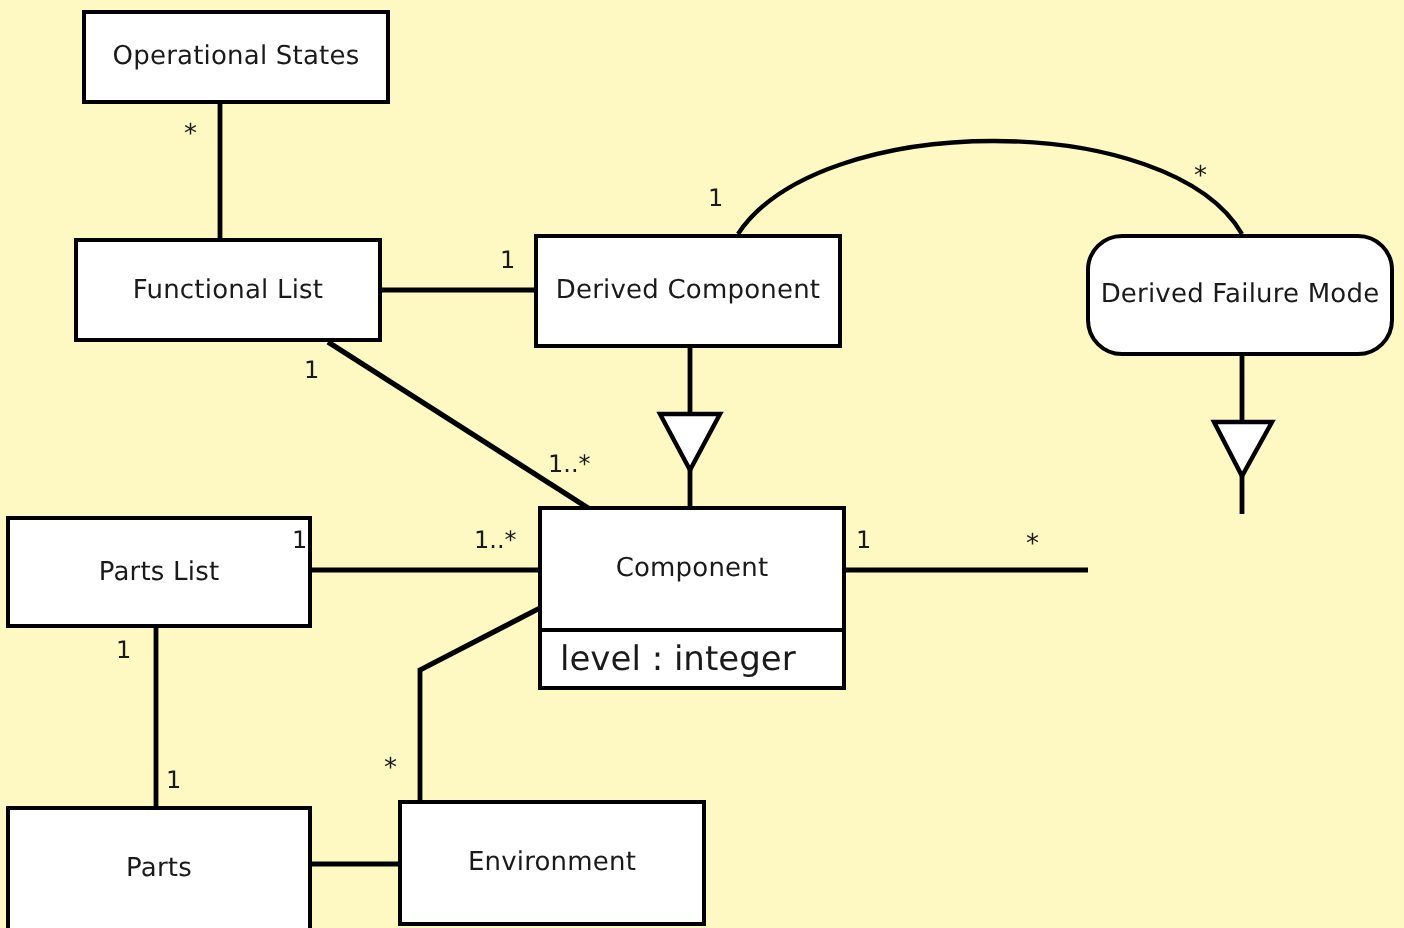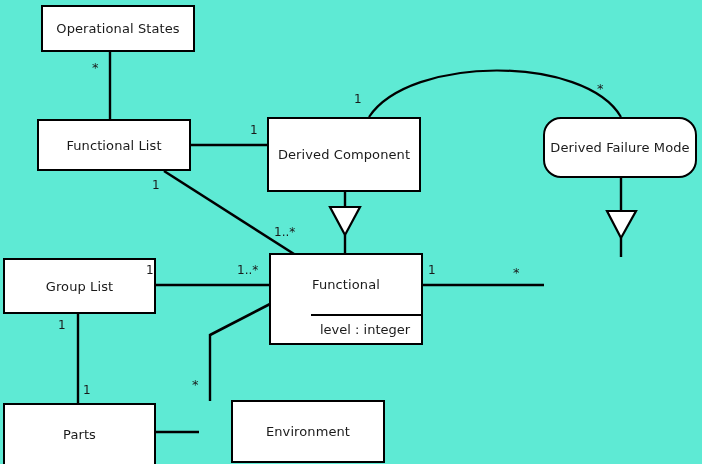--- a/index.html
+++ b/index.html
@@ -5,21 +5,21 @@
 <style>
   html, body {
     margin: 0;
     padding: 0;
     background: #ffffff;
   }
   #canvas {
     position: relative;
     width: 702px;
     height: 464px;
-    background: #5eead4;
+    background: #fef9c3;
     overflow: hidden;
     font-family: "DejaVu Sans", "Liberation Sans", sans-serif;
   }
   svg.wires {
     position: absolute;
     left: 0;
     top: 0;
     width: 702px;
     height: 464px;
     pointer-events: none;
@@ -41,25 +41,24 @@
     color: #1a1a1a;
     letter-spacing: 0.1px;
     text-align: center;
     padding: 0 4px;
   }
   .uml-attrs {
     border-top: 2px solid #000000;
     display: flex;
     align-items: center;
     justify-content: flex-start;
-    font-size: 13px;
+    font-size: 17px;
     color: #1a1a1a;
     padding-left: 9px;
     height: 27px;
-    margin-left: 40px;
   }
   .mult {
     position: absolute;
     font-size: 12px;
     color: #1a1a1a;
     white-space: nowrap;
     line-height: 1;
   }
   .mult.star {
     font-size: 13px;
@@ -101,43 +100,43 @@
   </svg>
 
   <div class="uml-class" style="left:41px; top:5px; width:154px; height:47px;">
     <div class="uml-name">Operational States</div>
   </div>
 
   <div class="uml-class" style="left:37px; top:119px; width:154px; height:52px;">
     <div class="uml-name">Functional List</div>
   </div>
 
-  <div class="uml-class" style="left:267px; top:117px; width:154px; height:75px;">
+  <div class="uml-class" style="left:267px; top:117px; width:154px; height:57px;">
     <div class="uml-name">Derived Component</div>
   </div>
 
   <div class="uml-class" style="left:543px; top:117px; width:154px; height:61px;border-radius:18px;">
     <div class="uml-name">Derived Failure Mode</div>
   </div>
 
   <div class="uml-class" style="left:3px; top:258px; width:153px; height:56px;">
-    <div class="uml-name">Group List</div>
+    <div class="uml-name">Parts List</div>
   </div>
 
   <div class="uml-class" style="left:269px; top:253px; width:154px; height:92px;">
-    <div class="uml-name">Functional</div>
+    <div class="uml-name">Component</div>
     <div class="uml-attrs">level : integer</div>
   </div>
 
 
   <div class="uml-class" style="left:3px; top:403px; width:153px; height:63px;">
     <div class="uml-name">Parts</div>
   </div>
 
-  <div class="uml-class" style="left:199px; top:400px; width:154px; height:63px;margin-left:32px;">
+  <div class="uml-class" style="left:199px; top:400px; width:154px; height:63px;">
     <div class="uml-name">Environment</div>
   </div>
 
   <div class="mult star" style="left:92px; top:61px;">*</div>
 
   <div class="mult" style="left:250px; top:124px;">1</div>
 
   <div class="mult" style="left:152px; top:179px;">1</div>
 
   <div class="mult" style="left:274px; top:226px;">1..*</div>

